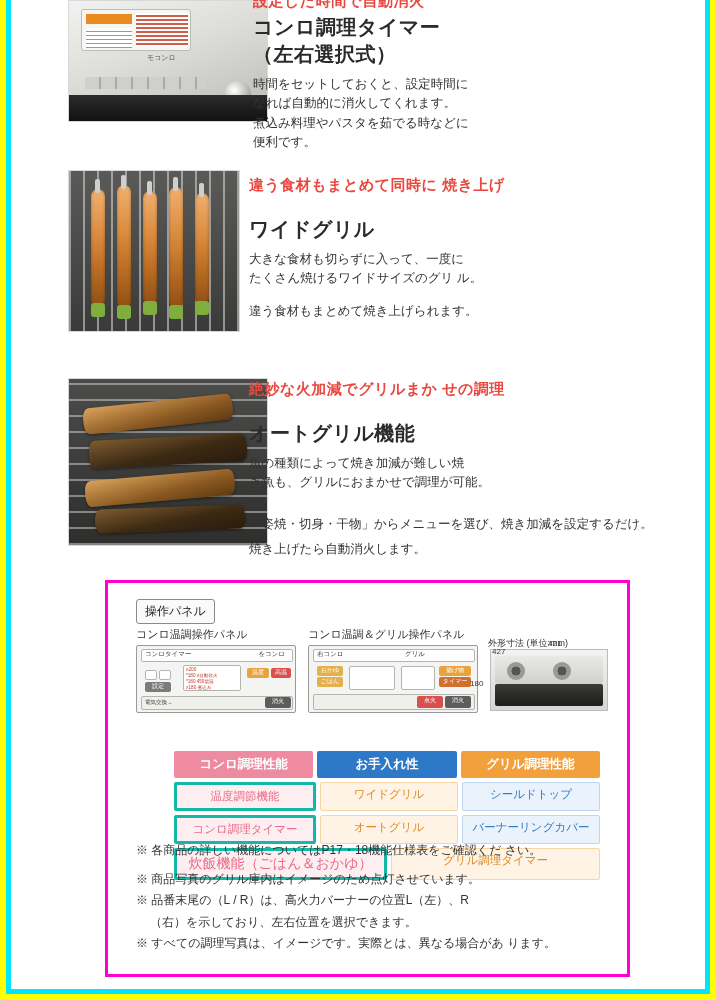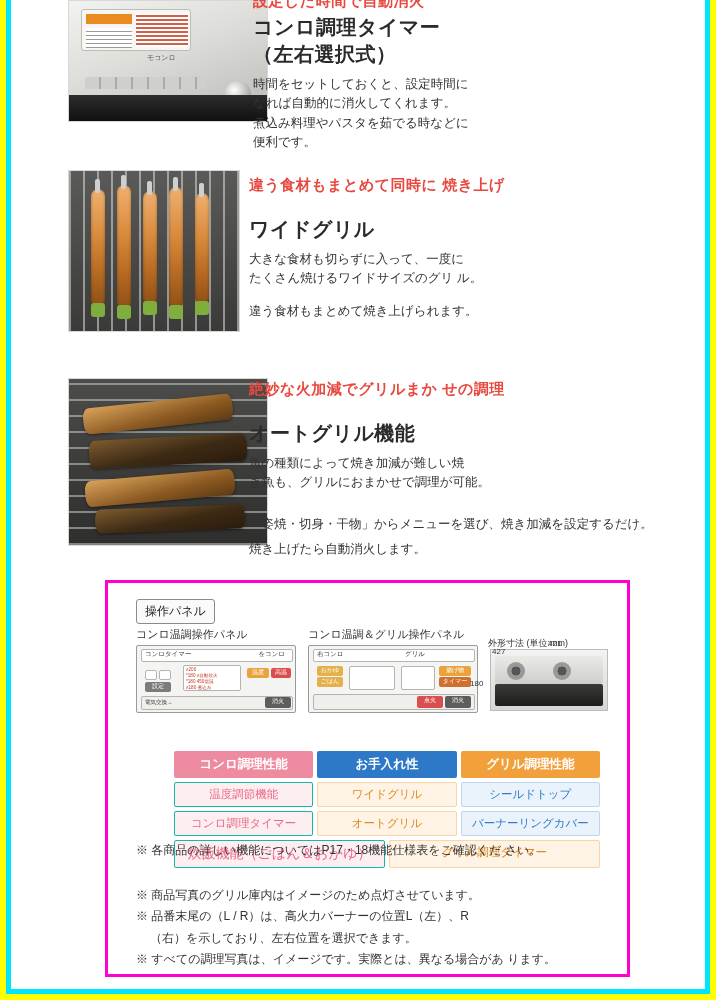--- a/index.html
+++ b/index.html
@@ -209,31 +209,31 @@
   }
   .ft-row { display: flex; gap: 4px; margin-bottom: 4px; padding-left: 36px; }
   .ft-cell {
     flex: 1; text-align: center; font-size: 11.5px; padding: 4px 0;
     border-radius: 2px;
   }
   .ft-head { color: #fff; font-weight: bold; font-size: 12.5px; padding: 5px 0; }
   .h-pink { background: #ef8ba0; }
   .h-orange { background: #f2a03c; }
   .h-blue { background: #2e79c7; }
-  .c-pink { background: #fdeef1; color: #e96a86; border: 1px solid #14b8a6; }
+  .c-pink { background: #fdeef1; color: #e96a86; border: 3px solid #14b8a6; }
   .c-orange { background: #fef3e4; color: #e0881f; border: 1px solid #f7d6a6; }
   .c-blue { background: #eaf2fb; color: #2e79c7; border: 1px solid #bdd5ef; }
   .c-gray { background: #f4f4f4; color: #b8b8b8; border: 1px solid #e2e2e2; }
 
   .notes {
     position: absolute; left: 28px; top: 258px; width: 480px;
     font-size: 12px; color: #333; line-height: 1.6;
   }
   .notes p { margin: 0 0 2px 0; }
-  .notes .gap { margin-top: 26px; }
+  .notes .gap { margin-top: 10px; }
   .indent { padding-left: 14px; display: block; }
 </style>
 </head>
 <body>
 
 <div class="page">
 
   <div class="feature">
     <div class="thumb photo-timer" style="left:28px; top:0px; width:200px; height:122px;">
       <div class="panel">

